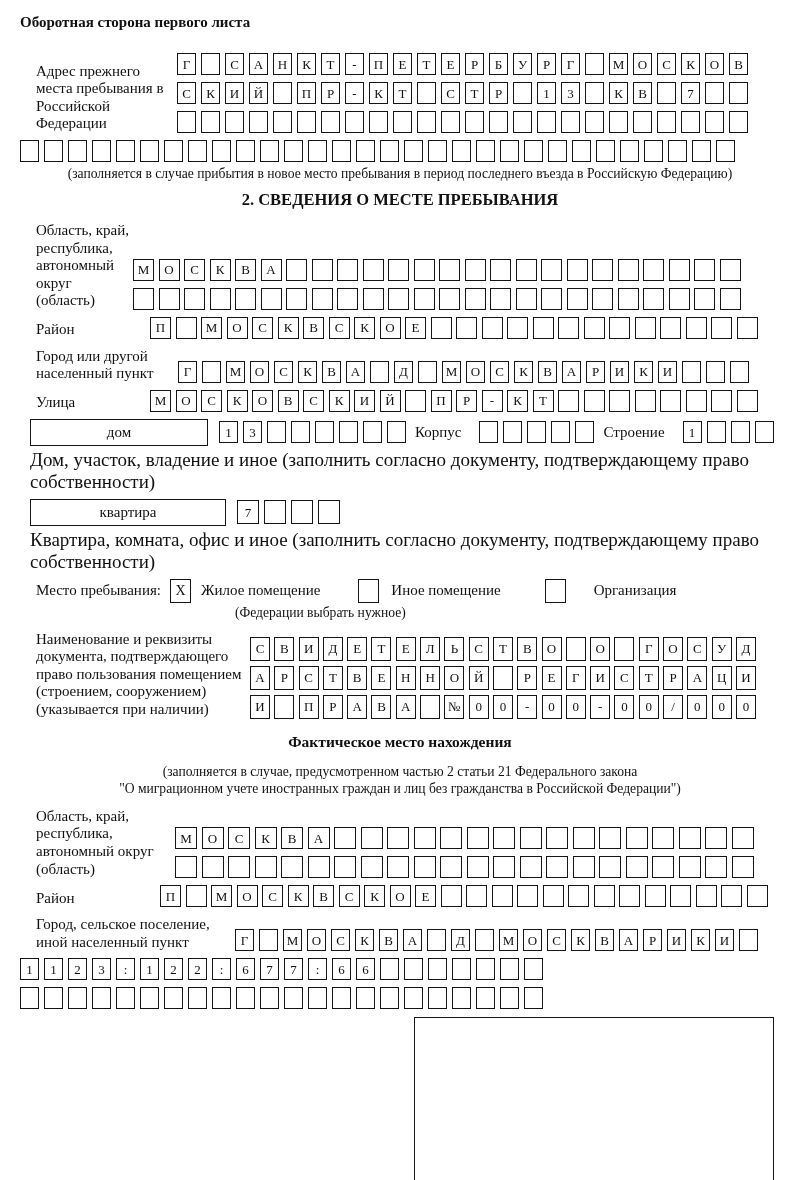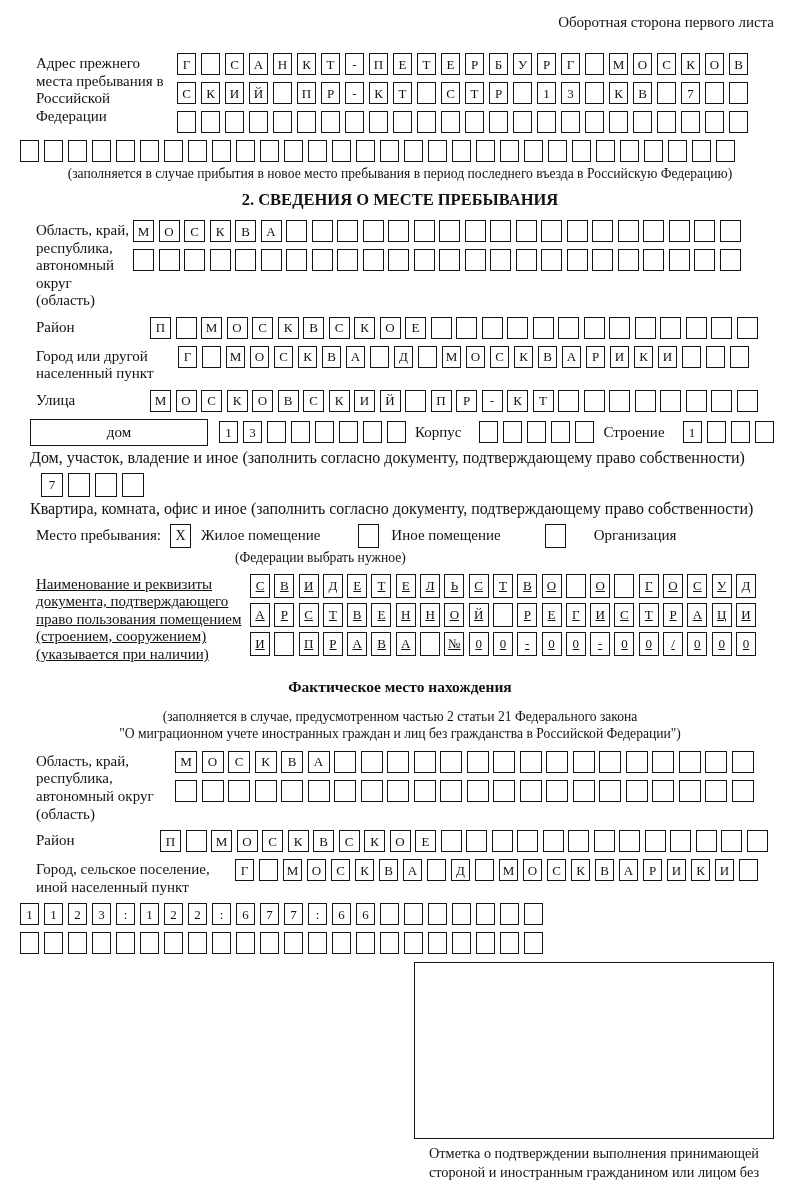--- a/index.html
+++ b/index.html
@@ -1,23 +1,23 @@
 <!DOCTYPE html>
 <html lang="ru"><head>
 <meta charset="utf-8">
 <style>
   * { margin:0; padding:0; box-sizing:border-box; }
   html,body { background:#fff; }
   body { font-family:"Liberation Serif","DejaVu Serif",serif; color:#111; }
   .page { width:800px; height:1180px; overflow:hidden; padding:14px 20px 0 20px; background:#fff; }
 
-  .header-note { text-align:right; font-size:15px; padding-right:6px; margin-bottom:22px; }
+  .header-note { text-align:left; font-size:15px; padding-right:6px; margin-bottom:22px;font-weight:bold; }
 
   
-  .field { display:flex; align-items:flex-start; margin-bottom:7px; }
+  .field { display:flex; align-items:flex-end; margin-bottom:7px; }
   .field .label { font-size:15px; line-height:1.17; padding-top:2px; }
   .ml16 { margin-left:16px; }
   .w141{width:141px;} .w97{width:97px;} .w114{width:114px;} .w142{width:142px;}
   .w214{width:214px;} .w139{width:139px;} .w124{width:124px;} .w199{width:199px;}
 
   .rows { display:flex; flex-direction:column; gap:7px; }
 
   .cells { display:flex; gap:5px; }
   .cells .cell {
     width:19px; height:22px; flex:0 0 auto;
@@ -33,36 +33,36 @@
   .note-center { text-align:center; font-size:13.6px; margin-bottom:6px; }
   .section-title { text-align:center; font-size:16.5px; font-weight:bold; margin:8px 0 10px 0; }
 
   .house-row { display:flex; align-items:center; margin:2px 0 3px 10px; }
   .widebox { border:1.5px solid #151515; display:inline-flex; align-items:center; justify-content:center;
              font-size:15px; height:27px; }
   .house-box { width:178px; }
   .apt-box { width:196px; }
   .inline-lbl { font-size:15px; margin:0 7px 0 9px; }
   .house-row .cells { margin-left:11px; }
-  .note-plain { font-size:16px; margin:0 0 6px 10px; }
+  .note-plain { font-size:19px; margin:0 0 6px 10px; }
 
   .apt-row { display:flex; align-items:center; margin:4px 0 3px 10px; }
   .apt-row .cells { margin-left:11px; }
   .apt-row .cell { width:22px; height:24px; }
 
   .stay-row { display:flex; align-items:center; font-size:15px; margin:6px 0 2px 16px; }
   .cb { width:21px; height:24px; border:1.5px solid #151515; display:inline-flex;
         align-items:center; justify-content:center; font-size:14px; }
   .stay-row .lbl { margin-right:9px; }
   .stay-row .opt1 { margin:0 38px 0 10px; }
   .stay-row .opt2 { margin:0 44px 0 12px; }
   .stay-row .opt3 { margin:0 11px 0 28px; }
   .choose-note { font-size:13.6px; margin:2px 0 8px 215px; }
 
-  .doc-field { margin-top:4px;text-decoration:underline; }
+  .doc-field { margin-top:4px; }
   .doc-field .rows { gap:5px; }
 
   .fact-title { text-align:center; font-size:15.5px; font-weight:bold; margin:14px 0 12px 0; }
   .fact-note { text-align:center; font-size:13.6px; line-height:1.3; }
   .fact-notes { margin-bottom:8px; }
 
   .stamp-wrap { width:362px; margin-left:auto; margin-right:4px; margin-top:8px; }
   .stamp-box { width:360px; height:177px; border:1.5px solid #151515; }
   .stamp-caption { font-size:14.3px; text-align:center; line-height:1.33; margin-top:5px;
                    width:372px; margin-left:-6px; }
@@ -365,20 +365,21 @@
     <span class="cells">
         <span class="cell">1</span>
         <span class="cell"></span>
         <span class="cell"></span>
         <span class="cell"></span>
       </span>
   </div>
   <div class="note-plain">Дом, участок, владение и иное (заполнить согласно документу, подтверждающему право собственности)</div>
 
   <div class="apt-row">
+    <span class="widebox apt-box">квартира</span>
     <span class="cells">
         <span class="cell">7</span>
         <span class="cell"></span>
         <span class="cell"></span>
         <span class="cell"></span>
       </span>
   </div>
   <div class="note-plain">Квартира, комната, офис и иное (заполнить согласно документу, подтверждающему право собственности)</div>
 
   <div class="stay-row">

